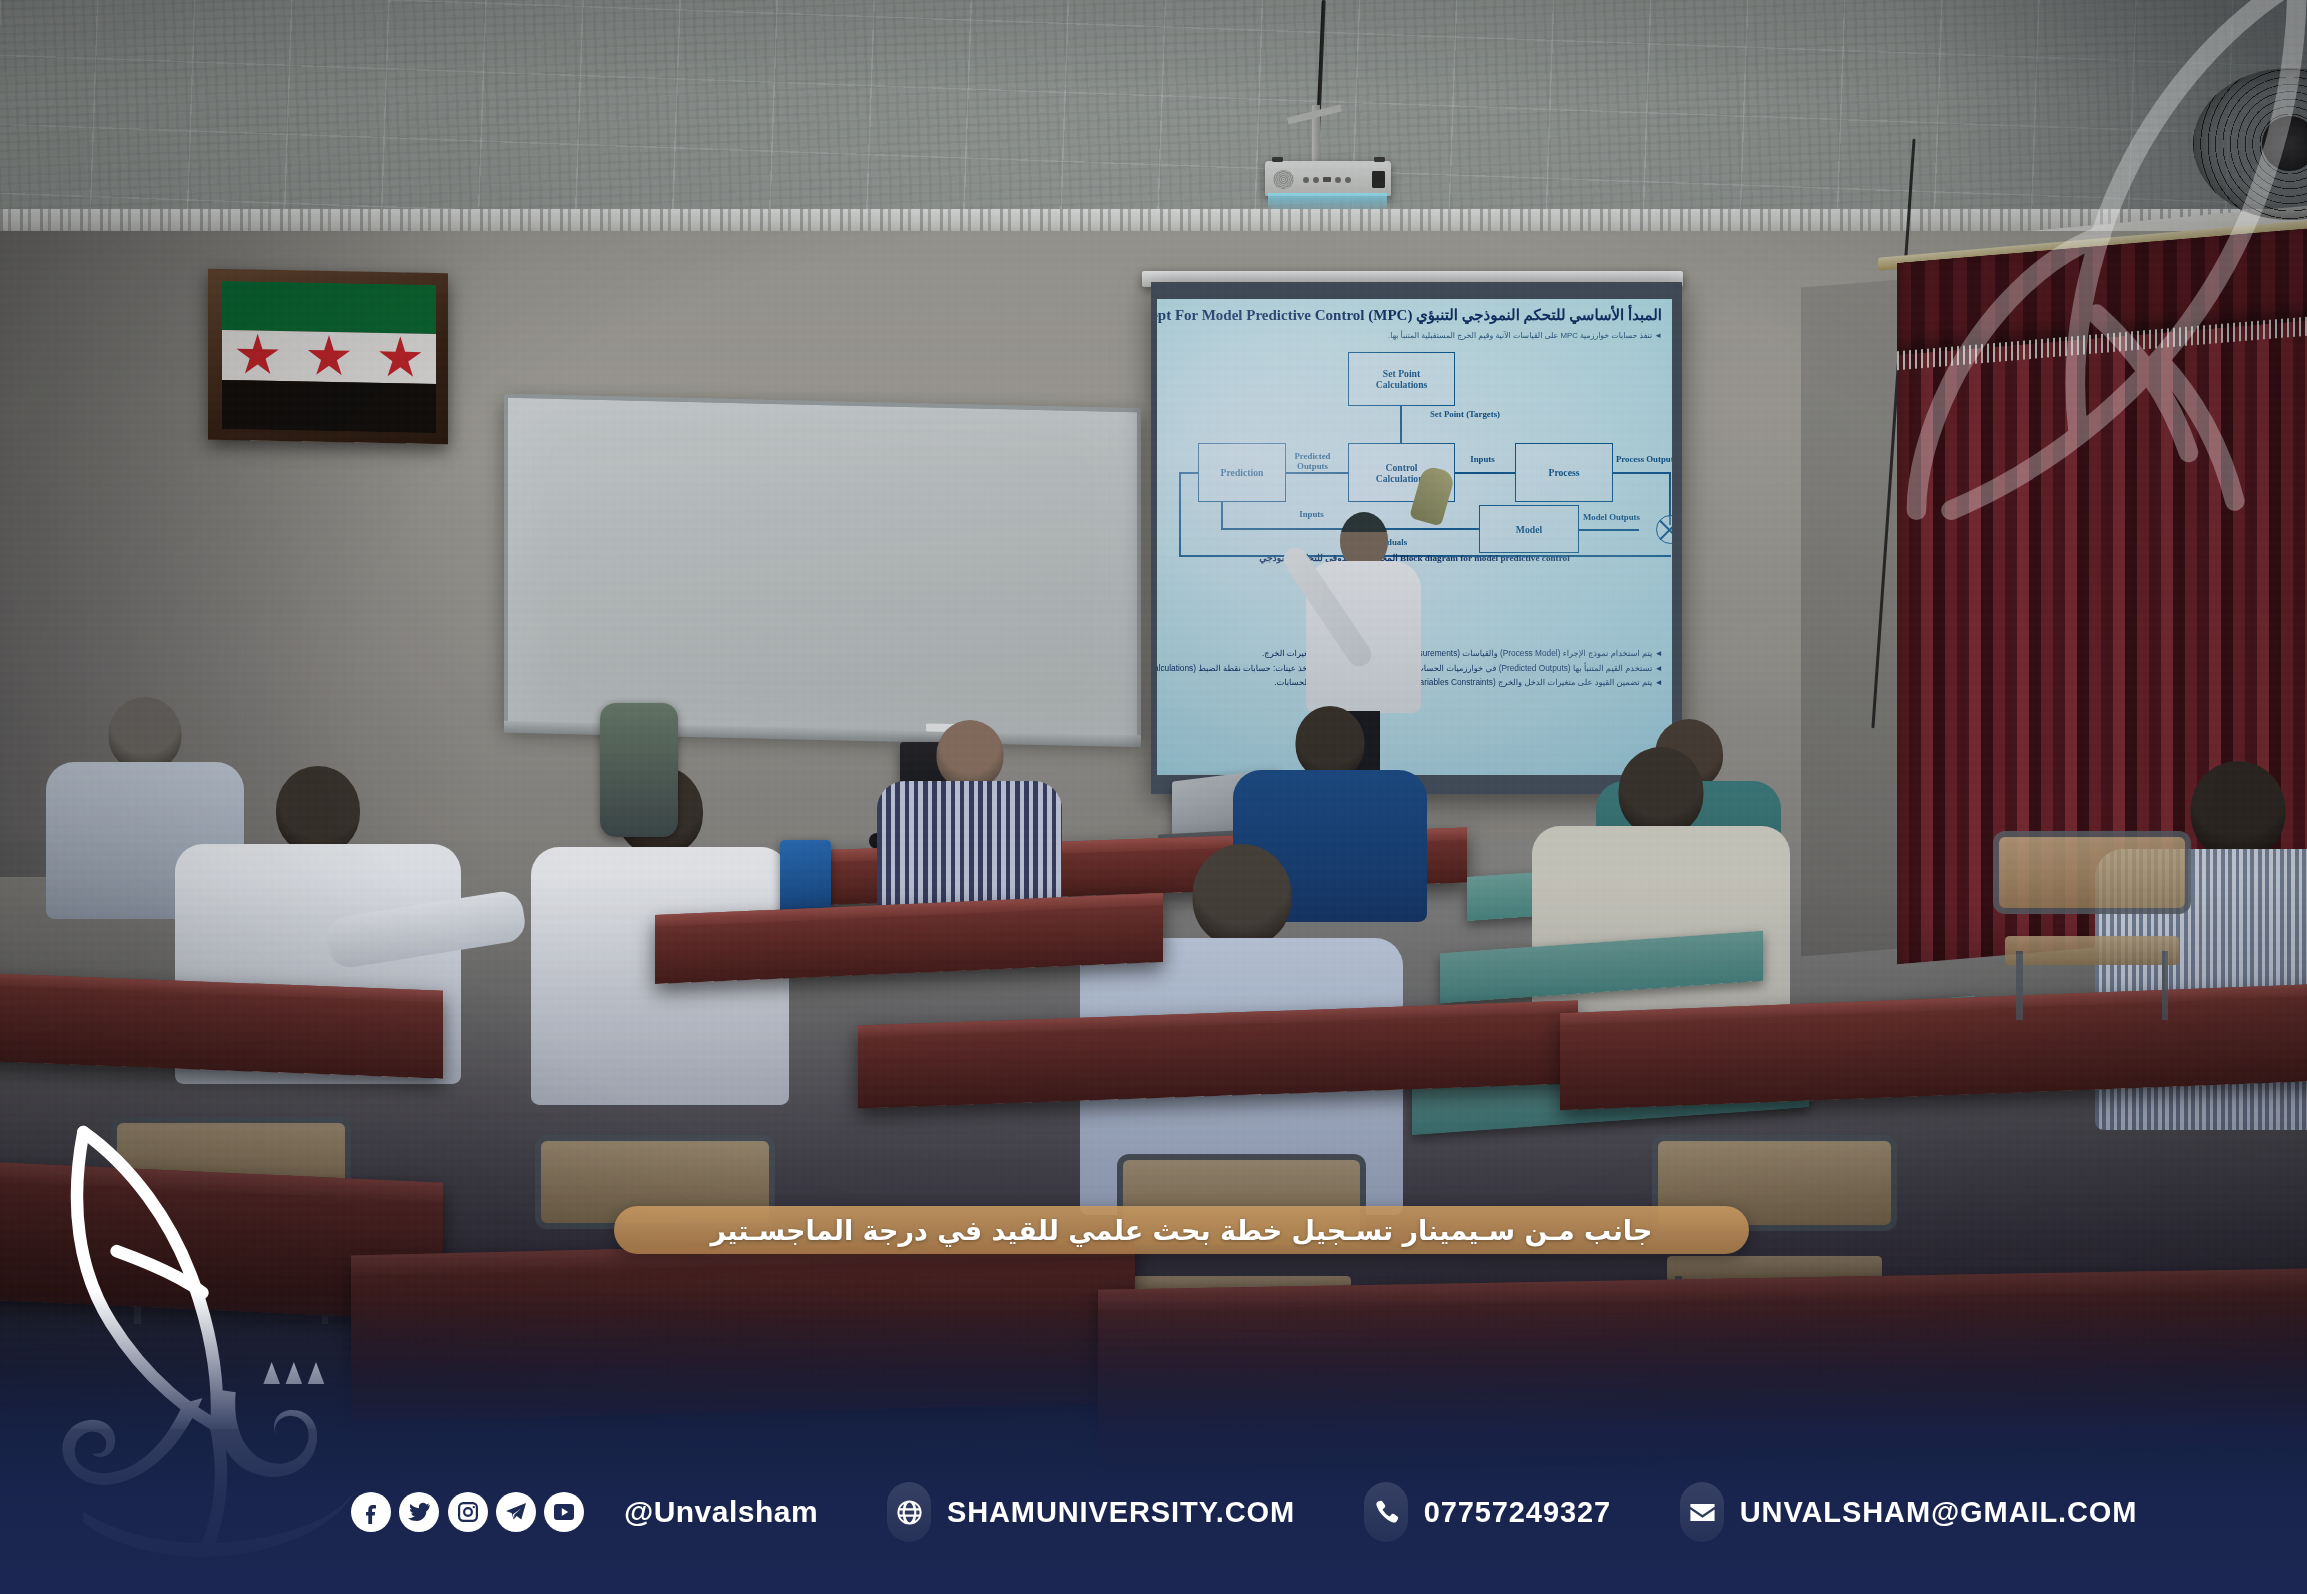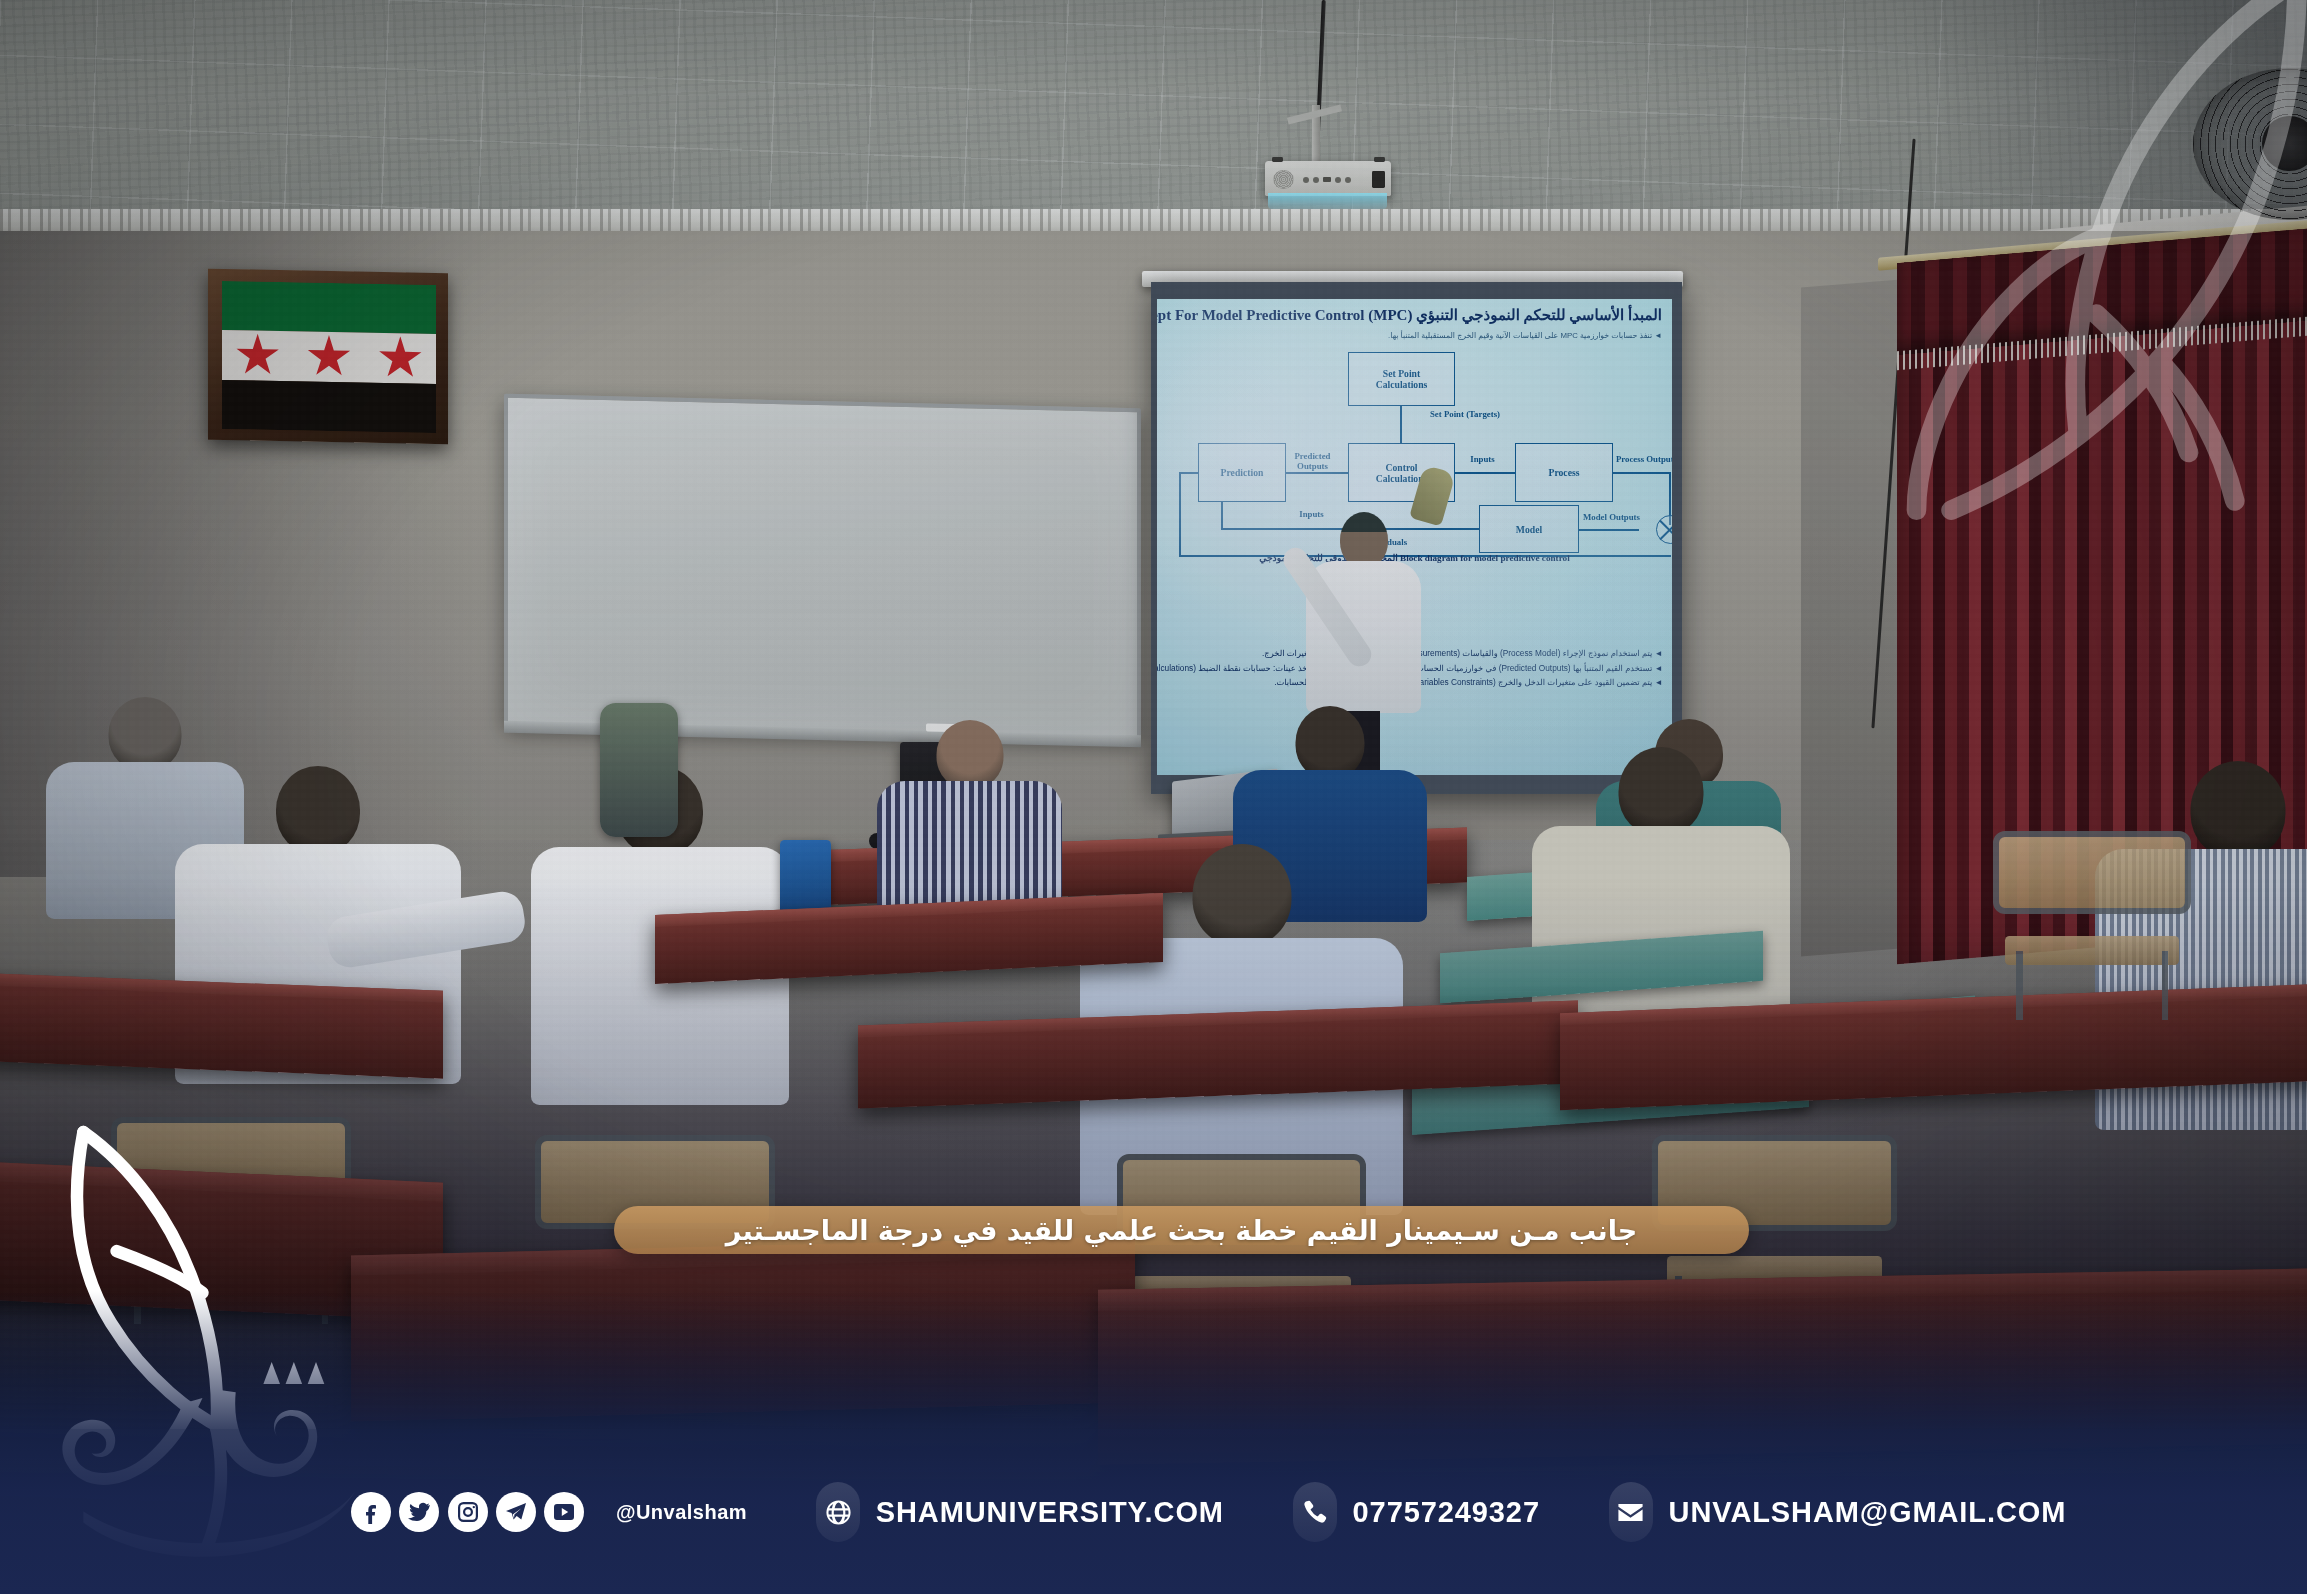--- a/index.html
+++ b/index.html
@@ -359,22 +359,22 @@
   }
   .f-group { display:flex; align-items:center; gap:15.7px; }
   .social-row { display:flex; align-items:center; gap:8.3px; }
   .s-icon {
     width:40px; height:40px; border-radius:50%;
     background:#ffffff; display:flex; align-items:center; justify-content:center;
     flex:0 0 auto;
   }
   .s-icon svg { width:24px; height:24px; fill:#1d2a55; }
   .handle {
-    color:#fff; font-size:20px; font-weight:bold; letter-spacing:0.5px;
-    margin-left:16px; white-space:nowrap;
+    color:#fff; font-size:30px; font-weight:bold; letter-spacing:0.5px;
+    margin-left:24px; white-space:nowrap;
   }
   .pill {
     width:44px; height:60px; border-radius:22px;
     background:linear-gradient(180deg, rgba(255,255,255,.13), rgba(255,255,255,.05));
     display:flex; align-items:center; justify-content:center; flex:0 0 auto;
   }
   .pill svg { width:29px; height:29px; fill:#fff; }
   .f-text {
     color:#fff; font-size:29px; font-weight:bold; letter-spacing:0.9px; white-space:nowrap;
   }
@@ -681,21 +681,21 @@
         <path d="M170 200 L176 184 L182 200 Z"></path>
         <path d="M186 200 L192 184 L198 200 Z"></path>
         <path d="M202 200 L208 184 L214 200 Z"></path>
         <path d="M40 292 C80 318 140 322 196 304 C216 297 228 288 236 278 C224 298 200 312 168 320 C116 332 66 320 40 300 Z"></path>
       </g>
     </svg>
     <div style="position:absolute; left:0; top:0; width:0; height:0; overflow:hidden;">شام</div>
   </div>
 
   <div class="caption">
-    <span>جانب مـن سـيمينار القيم خطة بحث علمي للقيد في درجة الماجسـتير</span>
+    <span>جانب مـن سـيمينار تسـجيل خطة بحث علمي للقيد في درجة الماجسـتير</span>
   </div>
 
   <div class="footer-blend"></div>
   <div class="footer">
 
     <div class="f-group">
       <div class="social-row">
         <span class="s-icon" title="Facebook">
           <svg viewBox="0 0 24 24">
               <path d="M14.5 8.5H17V5.3c-.5-.07-1.8-.2-3.2-.2-2.7 0-4.5 1.6-4.5 4.6V12H7v3.5h2.3V24h3.8v-8.5h2.6l.4-3.5h-3V10c0-1 .3-1.5 1.4-1.5z"></path>

